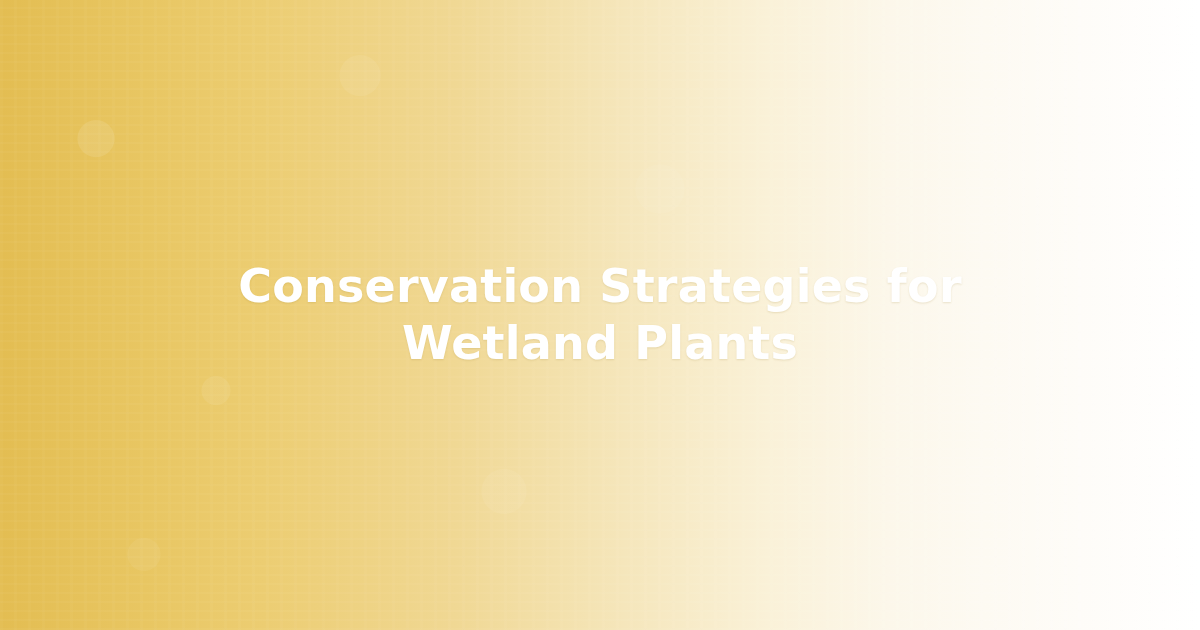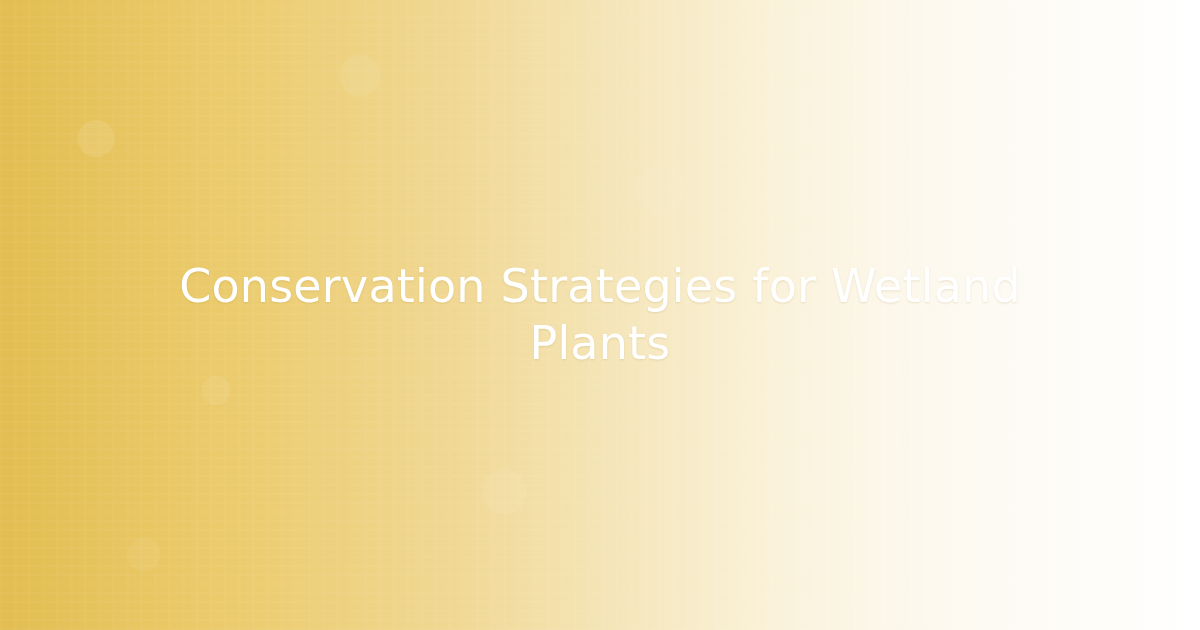--- a/index.html
+++ b/index.html
@@ -74,21 +74,21 @@
     display: flex;
     align-items: center;
     justify-content: center;
   }
   .title {
     width: 860px;
     text-align: center;
     color: #ffffff;
     font-size: 46px;
     line-height: 1.25;
-    font-weight: 400;
+    font-weight: 700;
     letter-spacing: 0.2px;
     text-shadow: 0 1px 2px rgba(150,120,40,0.18);
   }
 </style>
 </head>
 <body>
 
 <div class="banner">
   <div class="texture"></div>
   <div class="texture2"></div>

